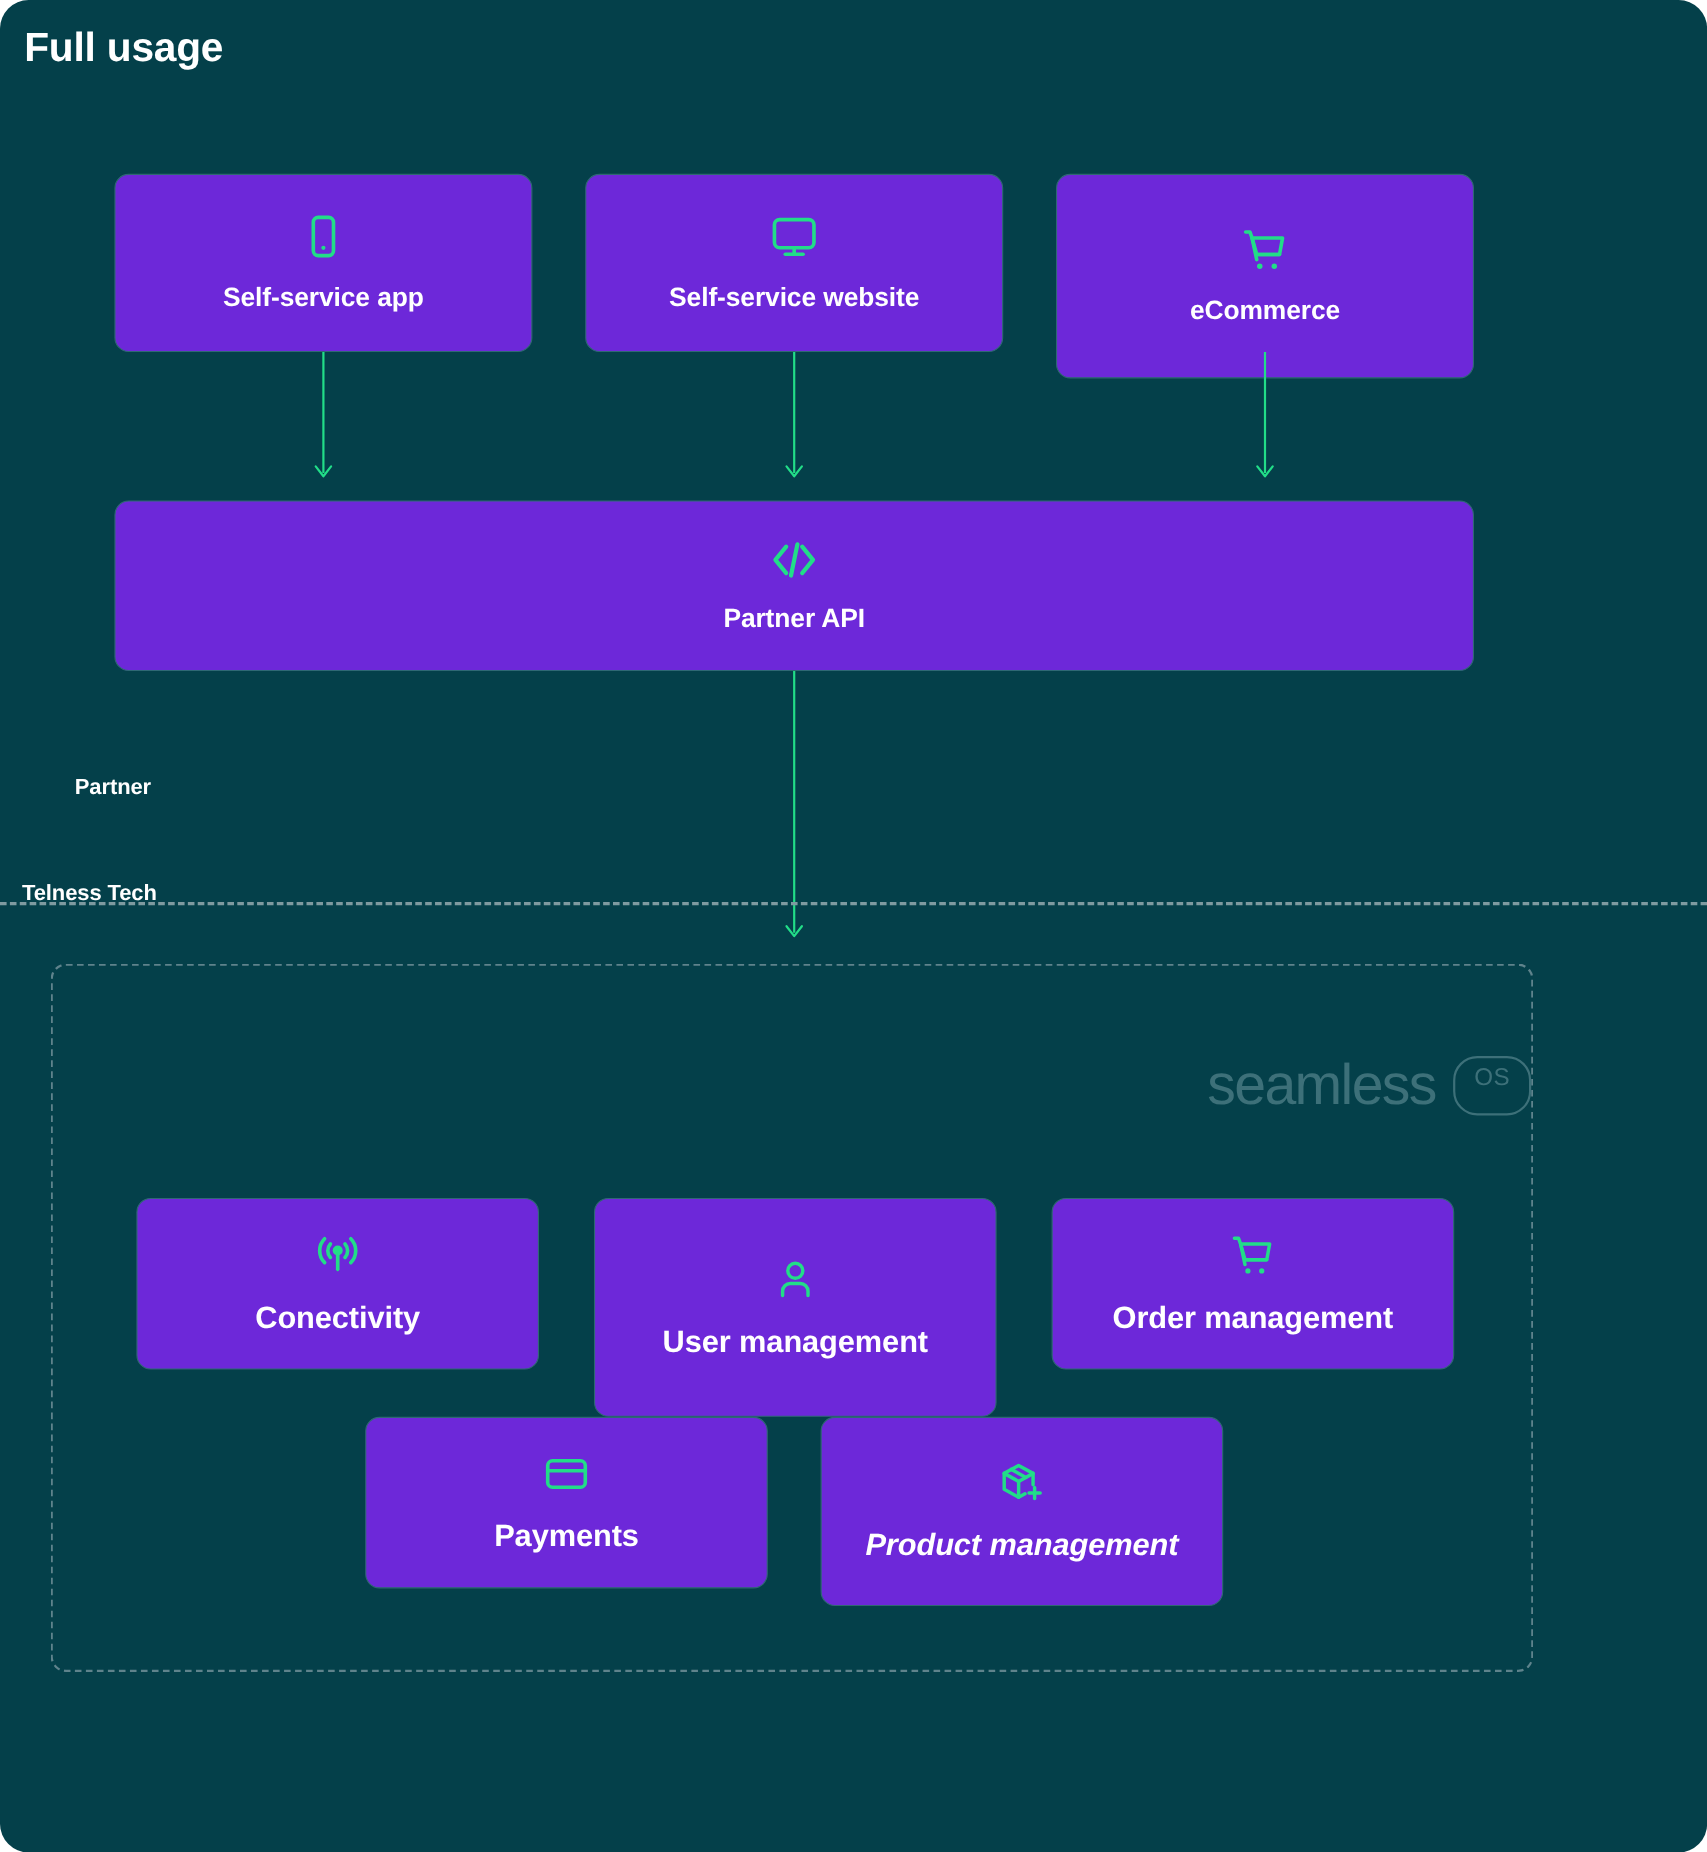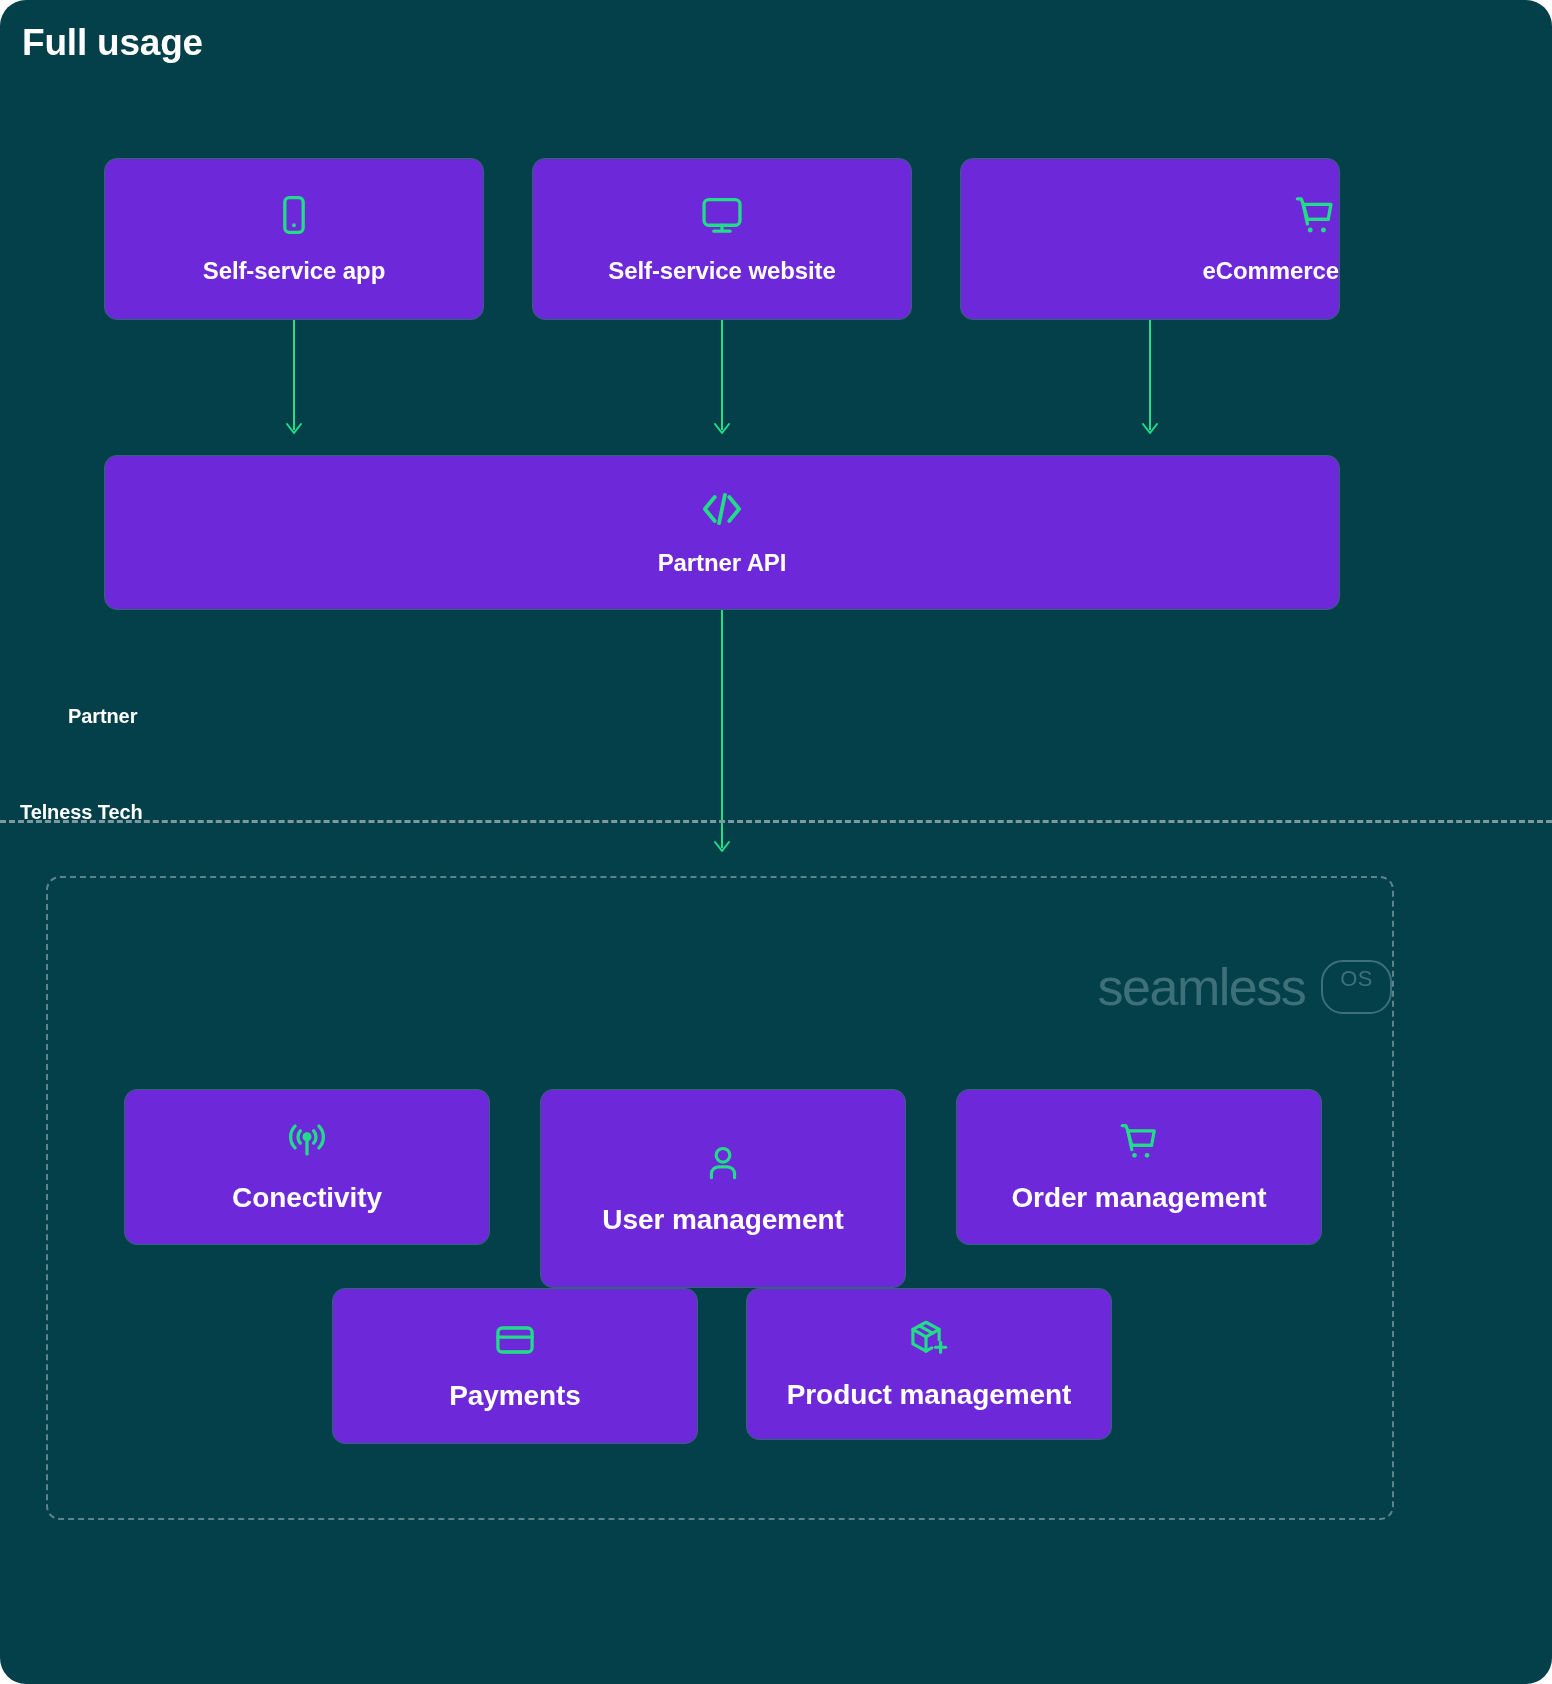--- a/index.html
+++ b/index.html
@@ -50,21 +50,21 @@
     font-size: 24px;
     font-weight: bold;
     text-align: center;
     letter-spacing: -0.1px;
     white-space: nowrap;
   }
 
   
   #card-app      { left: 104px;  top: 158px; width: 380px; height: 162px; }
   #card-website  { left: 532px;  top: 158px; width: 380px; height: 162px; }
-  #card-ecom     { left: 960px;  top: 158px; width: 380px; height: 162px; align-items: flex-end; }
+  #card-ecom     { left: 960px;  top: 158px; width: 380px; height: 186px; }
 
   
   #card-api {
     left: 104px; top: 455px; width: 1236px; height: 155px;
   }
 
   
   .arrow { position: absolute; }
 
   
@@ -124,21 +124,21 @@
     font-size: 22px;
     letter-spacing: 0.5px;
     line-height: 1.18;
   }
 
   
   #card-conn     { left: 124px; top: 1089px; width: 366px; height: 156px; }
   #card-user     { left: 540px; top: 1089px; width: 366px; height: 199px; }
   #card-order    { left: 956px; top: 1089px; width: 366px; height: 156px; }
   #card-pay      { left: 332px; top: 1288px; width: 366px; height: 156px; }
-  #card-product  { left: 746px; top: 1288px; width: 366px; height: 152px; }
+  #card-product  { left: 746px; top: 1288px; width: 366px; height: 172px; font-style: italic; }
 
   .inner-label { font-size: 28px; }
 </style>
 </head>
 <body>
 
 <div class="canvas">
 
   <div class="page-title">Full usage</div>
 

